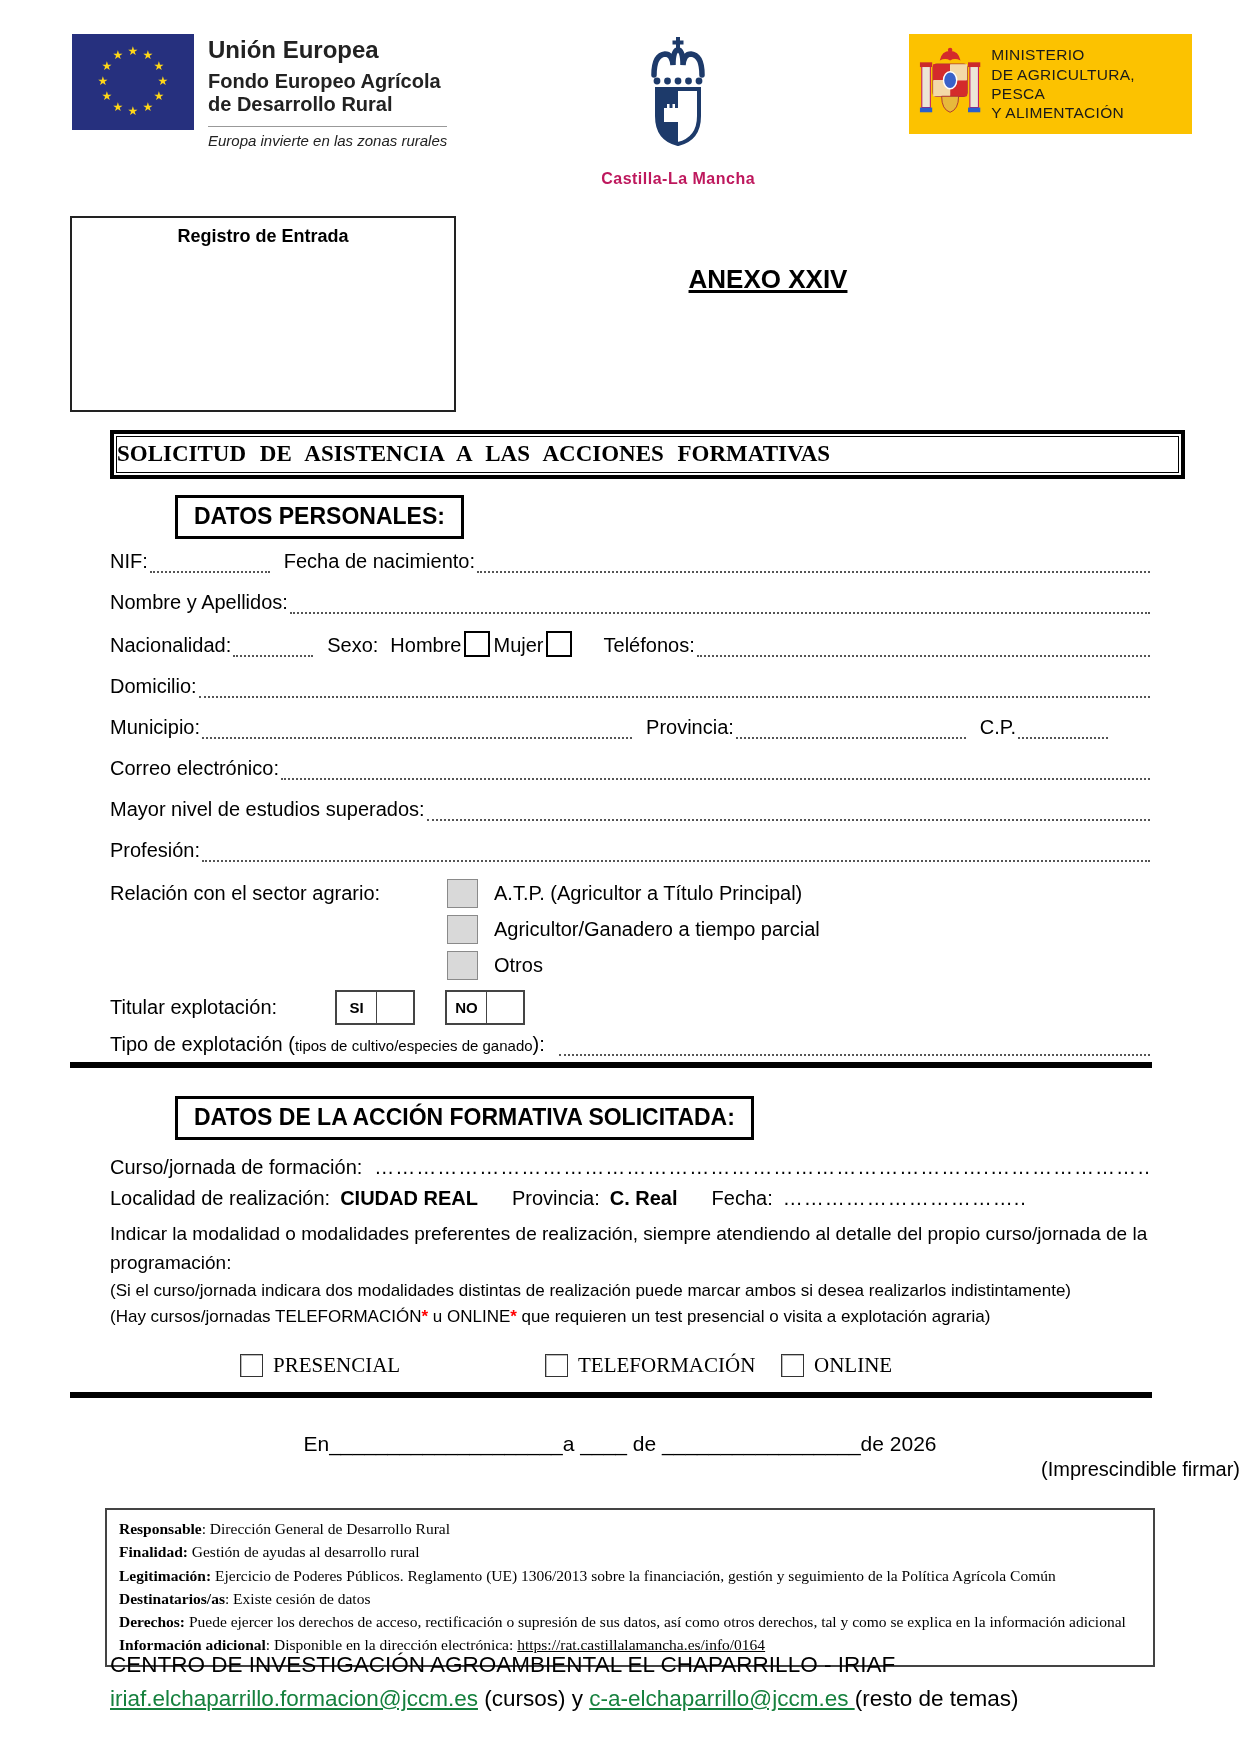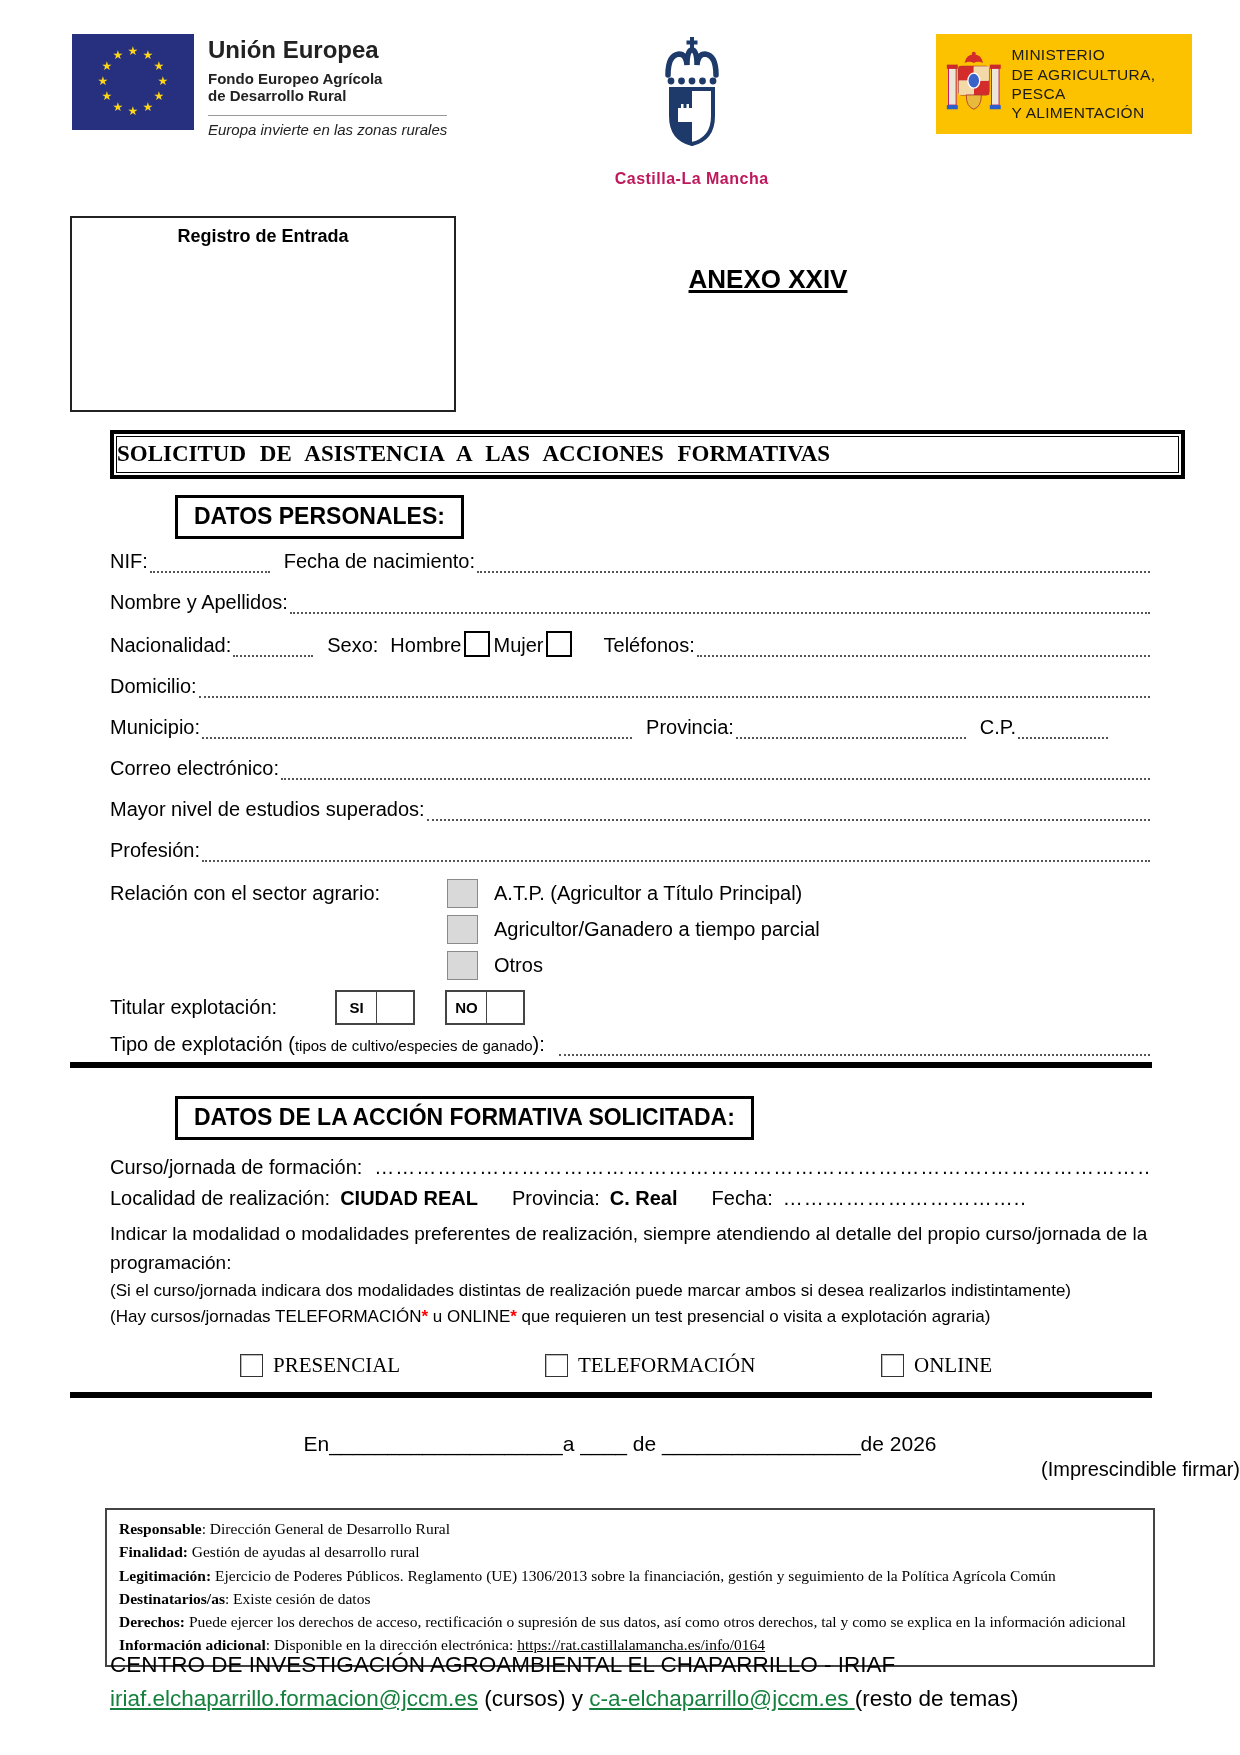--- a/index.html
+++ b/index.html
@@ -7,25 +7,25 @@
   .page {
     width:1240px; height:1755px; margin:0 auto; background:#fff;
     font-family:"Liberation Sans", sans-serif; color:#000; position:relative;
     overflow:hidden;
   }
   
   .hdr { display:flex; justify-content:space-between; align-items:flex-start; padding:34px 48px 0 72px; }
   .eu-block { display:flex; gap:14px; }
   .eu-text { padding-top:2px; }
   .eu-title { font-size:24px; font-weight:bold; color:#222; }
-  .eu-sub { font-size:15px; font-weight:bold; color:#222; margin-top:6px; line-height:1.15; }
+  .eu-sub { font-size:20px; font-weight:bold; color:#222; margin-top:6px; line-height:1.15; }
   .eu-tag { font-size:15px; font-style:italic; color:#222; margin-top:10px; border-top:1px solid #999; padding-top:5px; }
   .clm-block { text-align:center; margin-top:2px; }
   .clm-name { font-size:16px; font-weight:bold; color:#be185d; margin-top:18px; letter-spacing:.5px; }
-  .min-block { background:#fcc200; width:256px; height:100px; display:flex; align-items:center; gap:10px; padding:8px 10px; }
+  .min-block { background:#fcc200; width:283px; height:100px; display:flex; align-items:center; gap:10px; padding:8px 10px; }
   .min-text { font-size:15.5px; color:#1a1a1a; line-height:1.25; letter-spacing:.3px; }
   
   .row2 { display:flex; margin:28px 0 0 70px; }
   .registro-box { width:386px; height:196px; border:2px solid #222; padding-top:8px; }
   .registro-label { text-align:center; font-weight:bold; font-size:18px; }
   .anexo-wrap { flex:1; text-align:center; padding-top:48px; padding-right:160px; }
   .anexo { font-size:26px; font-weight:bold; text-decoration:underline; text-decoration-thickness:2.5px; }
   
   .form-title-outer { margin:18px 55px 0 110px; border:4px solid #000; padding:2px; }
   .form-title-inner { border:1px solid #000; text-align:left; font-size:23px; font-weight:bold; padding:4px 0 5px; word-spacing:8px;font-family:Liberation Serif, serif; }
@@ -59,21 +59,21 @@
   .dots { flex:1; white-space:nowrap; overflow:hidden; letter-spacing:1px; }
   .loc-row { display:flex; align-items:flex-end; margin-bottom:10px; gap:10px; }
   .bold { font-weight:bold; }
   .note1 { font-size:19px; line-height:1.5; margin-top:2px; }
   .note2 { font-size:17px; margin-top:4px; }
   .note3 { font-size:17px; margin-top:6px; }
   .red { color:#ff0000; font-weight:bold; }
   .modrow { display:flex; align-items:center; margin:26px 0 0 130px; font-family:"Liberation Serif", serif; font-size:21px; }
   .modcb { width:23px; height:23px; border:1.5px solid #333; box-shadow:1px 1px 0 #bbb inset; margin-right:10px; }
   .moditem { display:flex; align-items:center; }
-  .mw1 { width:305px; } .mw2 { width:336px; }
+  .mw1 { width:305px; } .mw2 { width:236px; }
   
   .firma { text-align:center; font-size:21px; margin-top:34px; }
   .firma-note { text-align:right; font-size:20px; margin-top:2px; }
   
   .privacy { position:absolute; left:105px; right:85px; top:1508px; border:2px solid #444; padding:7px 12px 8px; font-family:"Liberation Serif", serif; font-size:15.5px; line-height:1.5; }
   .privacy .b { font-weight:bold; }
   .privacy .lnk { text-decoration:underline; color:#000; }
   
   .footer { position:absolute; left:110px; top:1648px; font-size:22.5px; line-height:1.5; }
   .footer .mail { color:#15803d; text-decoration:underline; cursor:pointer; }

